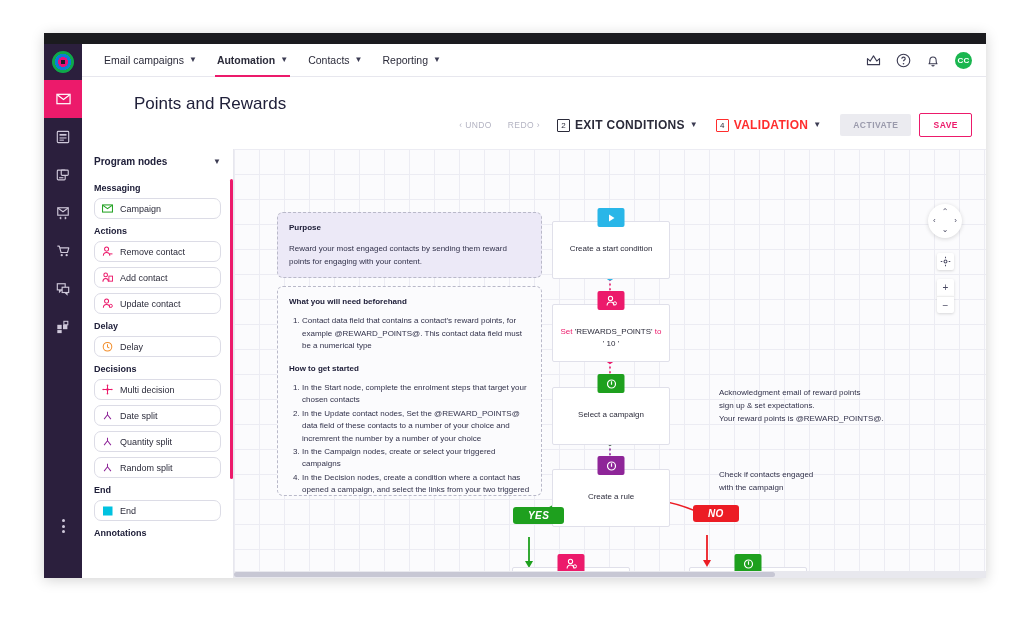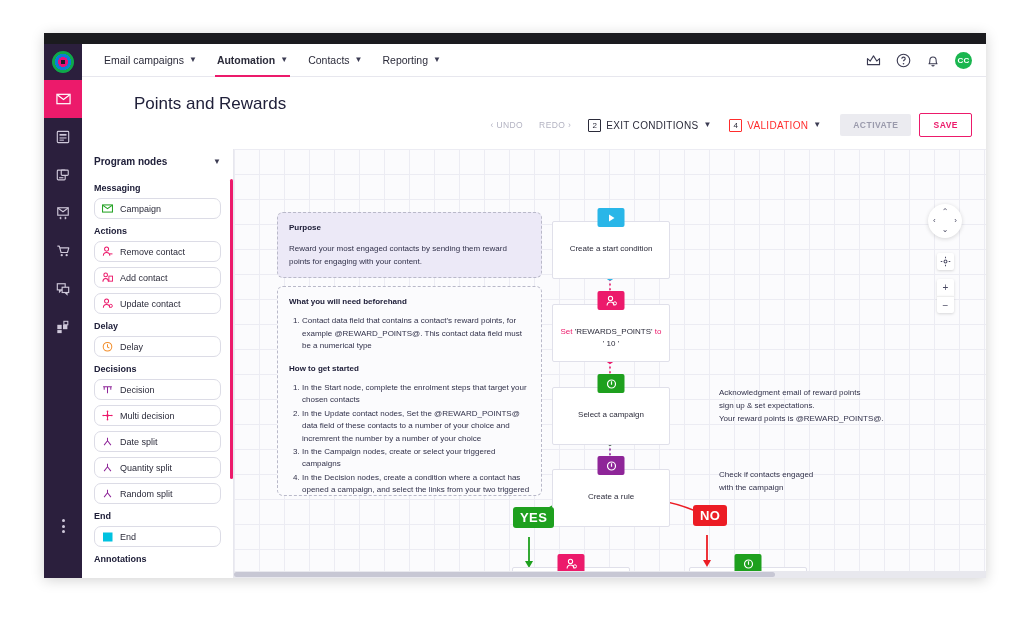--- a/index.html
+++ b/index.html
@@ -82,21 +82,21 @@
   .page-title { position:absolute; left:52px; top:17px; font-size:17px; color:#20203a; font-weight:normal; }
 
   .actionbar { position:absolute; right:14px; top:36px; display:flex; align-items:center; gap:0; }
   .undo, .redo { font-size:8.5px; color:#b3b3c2; letter-spacing:.4px; padding:0 8px; cursor:pointer; white-space:nowrap;}
   .ab-group { display:flex; align-items:center; gap:5px; padding:0 9px; cursor:pointer; }
   .ab-badge {
     width:13px; height:13px; border:1px solid #2b2b3a; font-size:8px; color:#2b2b3a;
     display:flex; align-items:center; justify-content:center; border-radius:1px;
   }
   .ab-badge.red { border-color:#ff2d2d; color:#2b2b3a; }
-  .ab-label { font-size:10px; font-weight:normal; color:#2b2b3a; letter-spacing:.3px; white-space:nowrap; }
+  .ab-label { font-size:12px; font-weight:bold; color:#2b2b3a; letter-spacing:.3px; white-space:nowrap; }
   .ab-label.red { color:#ff2d2d; }
   .btn {
     font-size:8.5px; font-weight:bold; letter-spacing:.5px; padding:6px 13px;
     border-radius:2px; cursor:pointer; white-space:nowrap;
   }
   .btn-activate { background:#ebebf0; color:#9a9aac; margin-left:10px; }
   .btn-save { background:#fff; color:#ec1a6b; border:1.5px solid #ec1a6b; margin-left:8px; }
 
   
   .panel {
@@ -163,22 +163,22 @@
   .node-badge {
     position:absolute; top:-14px; left:50%; transform:translateX(-50%);
     width:27px; height:19px; border-radius:2px;
     display:flex; align-items:center; justify-content:center;
   }
   .kw-pink { color:#ec1a6b; }
 
   
   .conn-svg { position:absolute; left:0; top:0; width:100%; height:100%; pointer-events:none; }
   .pill {
-    position:absolute; border-radius:3px; color:#fff; font-size:13px; font-weight:bold;
-    padding:3px 7px; letter-spacing:.4px;
+    position:absolute; border-radius:3px; color:#fff; font-size:10px; font-weight:bold;
+    padding:3px 15px; letter-spacing:.4px;font-style:italic;
   }
   .pill-yes { background:#1ea01e; }
   .pill-no  { background:#ec1c24; }
 
   
   .ctrl-pan {
     position:absolute; right:24px; top:55px; width:34px; height:34px; border-radius:50%;
     background:#fff; box-shadow:0 1px 4px rgba(0,0,0,.15);
   }
   .ctrl-pan span { position:absolute; font-size:8px; color:#4a4a63; line-height:1; cursor:pointer; }
@@ -402,28 +402,20 @@
           <span class="node-ic">
             <svg width="11" height="11" viewBox="0 0 12 12">
                 <circle cx="6" cy="6.3" r="4.7" fill="none" stroke="#f28c28" stroke-width="1.1"></circle>
                 <path d="M6 3.5v3l2 1.2" fill="none" stroke="#f28c28" stroke-width="1.1"></path>
               </svg>
           </span>
           <span>Delay</span>
         </div>
 
         <div class="grp-title">Decisions</div>
-        <div class="node-item">
-          <span class="node-ic">
-            <svg width="11" height="11" viewBox="0 0 12 12">
-                <path d="M1.2 3h9.6M6 3v7M2.4 3v3.4M9.6 3v3.4" fill="none" stroke="#8e2598" stroke-width="1.1"></path>
-              </svg>
-          </span>
-          <span>Decision</span>
-        </div>
         <div class="node-item">
           <span class="node-ic">
             <svg width="11" height="11" viewBox="0 0 12 12">
                 <path d="M1 6h10M6 1.5v9" fill="none" stroke="#ec1a6b" stroke-width="1.1"></path>
                 <circle cx="6" cy="6" r="1.4" fill="#ec1a6b"></circle>
                 <circle cx="1.3" cy="6" r=".9" fill="#ec1a6b"></circle>
                 <circle cx="10.7" cy="6" r=".9" fill="#ec1a6b"></circle>
                 <circle cx="6" cy="1.5" r=".9" fill="#ec1a6b"></circle>
                 <circle cx="6" cy="10.5" r=".9" fill="#ec1a6b"></circle>
               </svg>

